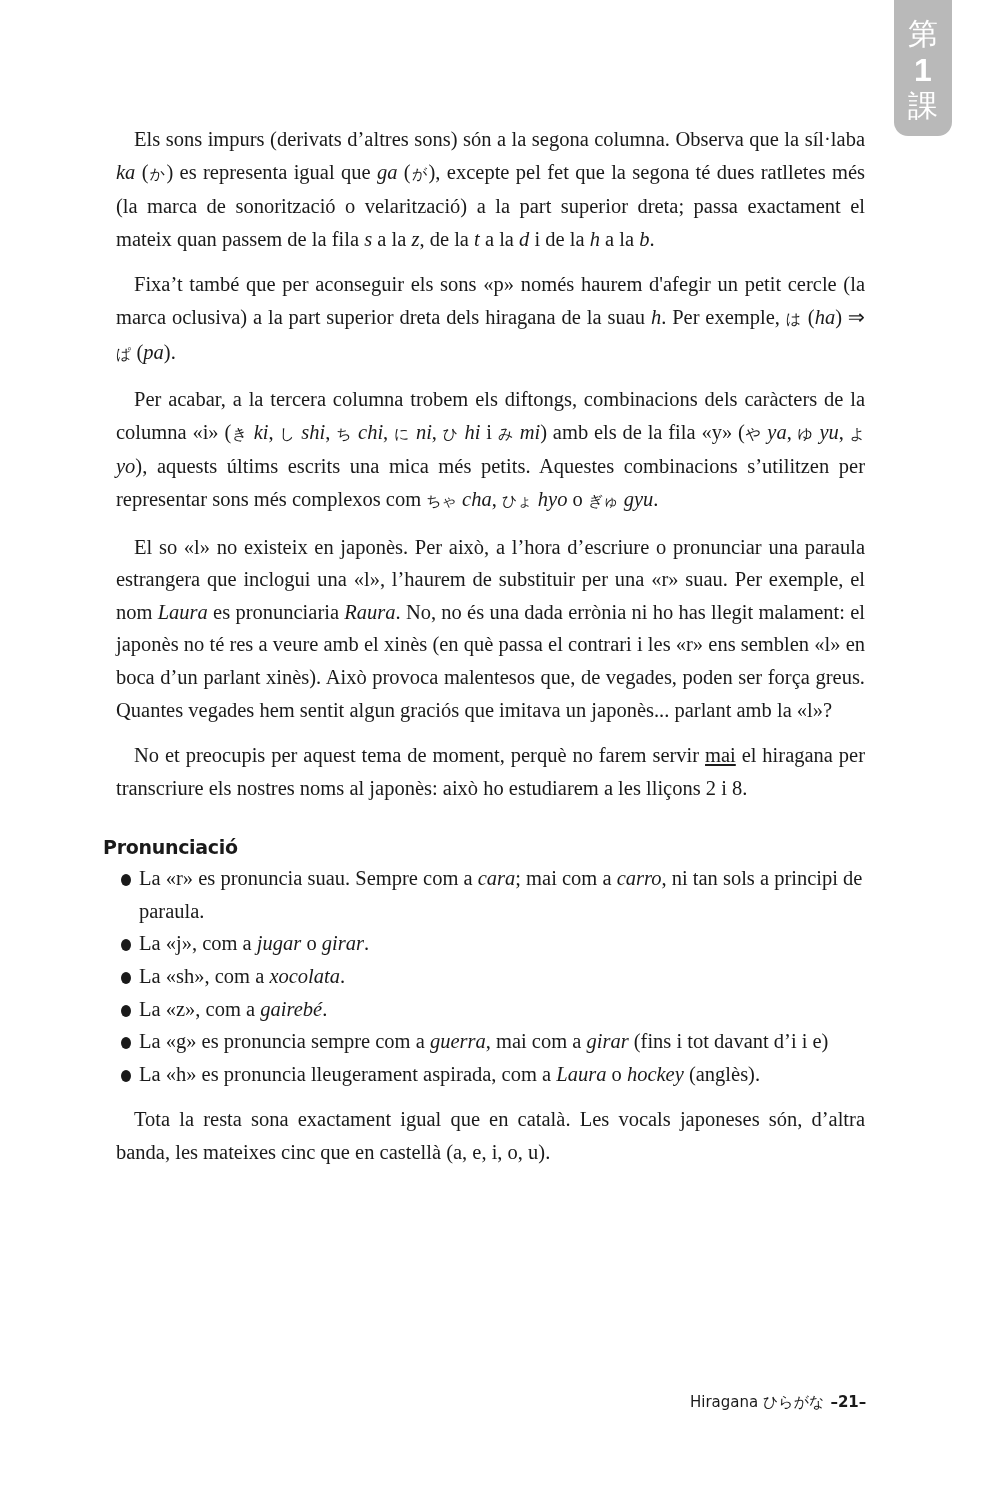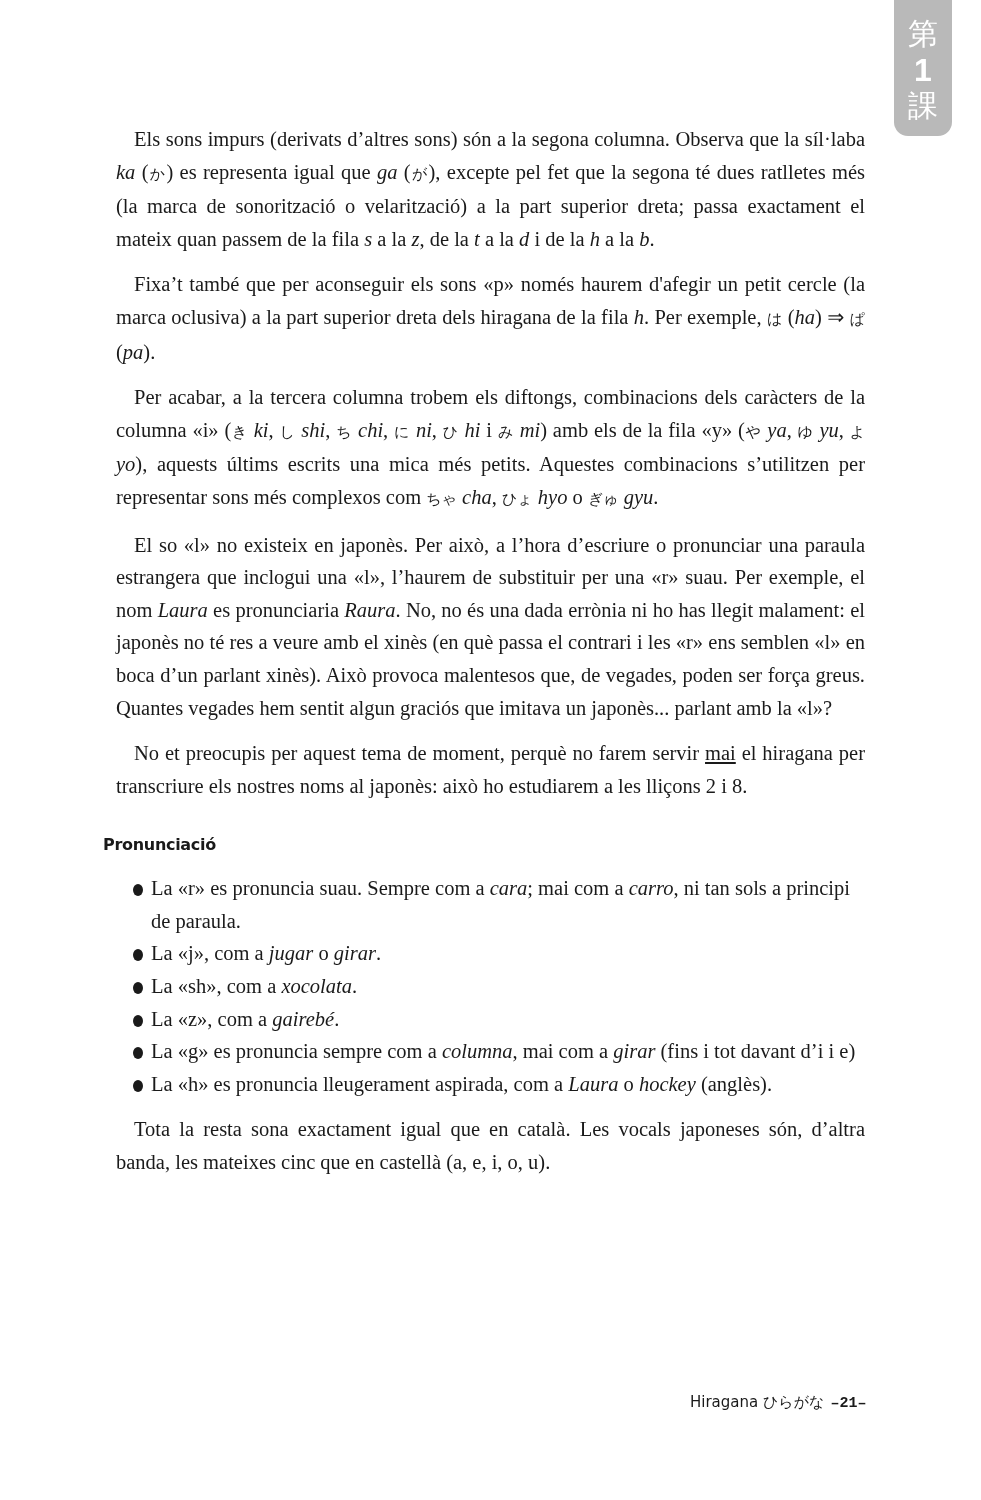--- a/index.html
+++ b/index.html
@@ -16,64 +16,64 @@
     .content {
       position: absolute; left: 103px; top: 110px; width: 775px;
       font-family: "Liberation Serif", serif; font-size: 20.5px; line-height: 32.6px; color: #1a1a1a;
     }
     p { margin: 13px; text-align: justify; }
     p.ind { text-indent: 18px; }
     i { font-style: italic; }
     .jp { font-family: "DejaVu Sans", sans-serif; font-size: 15px; font-style: normal; }
     u { text-decoration: underline; }
     h2 {
-      font-family: "DejaVu Sans", sans-serif; font-weight: bold; font-size: 16px;
+      font-family: "DejaVu Sans", sans-serif; font-weight: bold; font-size: 19px;
       margin: 28px 0 0 0; line-height: 30px; color: #1a1a1a; letter-spacing: -0.3px;
     }
-    ul { list-style: none; margin: 12px; padding: 0 0 0 18px; }
+    ul { list-style: none; margin: 0; padding: 0 0 0 18px; }
     li { position: relative; padding-left: 18px; text-align: left; }
     li::before {
       content: ""; position: absolute; left: 0; top: 12px; width: 10px; height: 12px;
       border-radius: 50%; background: #1a1a1a;
     }
     .footer {
       position: absolute; left: 690px; top: 1393px;
       font-family: "DejaVu Sans", sans-serif; font-size: 15px; color: #1a1a1a; white-space: nowrap;
     }
-    .footer .pn { font-weight: bold; margin-left: 6px; font-family: Liberation Mono, monospace; }
+    .footer .pn { font-weight: bold; margin-left: 6px; }
   </style>
 </head>
 <body>
 
 <div class="tab">
   <span class="k">第</span>
   <span class="n">1</span>
   <span class="k">課</span>
 </div>
 
 <div class="content">
   <p class="ind"><span>Els sons impurs (derivats d’altres sons) són a la segona columna. Observa que la síl·laba </span><i>ka</i> (<span class="jp">か</span>)<span> es representa igual que </span><i>ga</i> (<span class="jp">が</span>)<span>, excepte pel fet que la segona té dues ratlletes més (la marca de sonorització o velarització) a la part superior dreta; passa exactament el mateix quan passem de la fila </span><i>s</i><span> a la </span><i>z</i><span>, de la </span><i>t</i><span> a la </span><i>d</i><span> i de la </span><i>h</i><span> a la </span><i>b</i><span>.</span></p>
 
-  <p class="ind"><span>Fixa’t també que per aconseguir els sons «p» només haurem d'afegir un petit cercle (la marca oclusiva) a la part superior dreta dels hiragana de la fila </span><i>h</i><span>. Per exemple, </span><span class="jp">は</span> (<i>ha</i>) <span>⇒</span> <span class="jp">ぱ</span> (<i>pa</i>).</p>
+  <p class="ind"><span>Fixa’t també que per aconseguir els sons «p» només haurem d'afegir un petit cercle (la marca oclusiva) a la part superior dreta dels hiragana de la suau </span><i>h</i><span>. Per exemple, </span><span class="jp">は</span> (<i>ha</i>) <span>⇒</span> <span class="jp">ぱ</span> (<i>pa</i>).</p>
 
   <p class="ind"><span>Per acabar, a la tercera columna trobem els diftongs, combinacions dels caràcters de la columna «i» (</span><span class="jp">き</span> <i>ki</i>, <span class="jp">し</span> <i>shi</i>, <span class="jp">ち</span> <i>chi</i>, <span class="jp">に</span> <i>ni</i>, <span class="jp">ひ</span> <i>hi</i> i <span class="jp">み</span> <i>mi</i><span>) amb els de la fila «y» (</span><span class="jp">や</span> <i>ya</i>, <span class="jp">ゆ</span> <i>yu</i>, <span class="jp">よ</span> <i>yo</i><span>), aquests últims escrits una mica més petits. Aquestes combinacions s’utilitzen per representar sons més complexos com </span><span class="jp">ちゃ</span> <i>cha</i>, <span class="jp">ひょ</span> <i>hyo</i> o <span class="jp">ぎゅ</span> <i>gyu</i>.</p>
 
   <p class="ind"><span>El so «l» no existeix en japonès. Per això, a l’hora d’escriure o pronunciar una paraula estrangera que inclogui una «l», l’haurem de substituir per una «r» suau. Per exemple, el nom </span><i>Laura</i><span> es pronunciaria </span><i>Raura</i><span>. No, no és una dada errònia ni ho has llegit malament: el japonès no té res a veure amb el xinès (en què passa el contrari i les «r» ens semblen «l» en boca d’un parlant xinès). Això provoca malentesos que, de vegades, poden ser força greus. Quantes vegades hem sentit algun graciós que imitava un japonès... parlant amb la «l»?</span></p>
 
   <p class="ind"><span>No et preocupis per aquest tema de moment, perquè no farem servir </span><u>mai</u><span> el hiragana per transcriure els nostres noms al japonès: això ho estudiarem a les lliçons 2 i 8.</span></p>
 
   <h2>Pronunciació</h2>
 
 
   <ul>
     <li><span>La «r» es pronuncia suau. Sempre com a </span><i>cara</i><span>; mai com a </span><i>carro</i><span>, ni tan sols a principi de paraula.</span></li>
     <li><span>La «j», com a </span><i>jugar</i><span> o </span><i>girar</i><span>.</span></li>
     <li><span>La «sh», com a </span><i>xocolata</i><span>.</span></li>
     <li><span>La «z», com a </span><i>gairebé</i><span>.</span></li>
-    <li><span>La «g» es pronuncia sempre com a </span><i>columna</i><span>, mai com a </span><i>girar</i><span> (fins i tot davant d’i i e)</span></li>
+    <li><span>La «g» es pronuncia sempre com a </span><i>guerra</i><span>, mai com a </span><i>girar</i><span> (fins i tot davant d’i i e)</span></li>
     <li><span>La «h» es pronuncia lleugerament aspirada, com a </span><i>Laura</i><span> o </span><i>hockey</i><span> (anglès).</span></li>
   </ul>
 
   <p class="ind">Tota la resta sona exactament igual que en català. Les vocals japoneses són, d’altra banda, les mateixes cinc que en castellà (a, e, i, o, u).</p>
 </div>
 
 <div class="footer">
   <span>Hiragana ひらがな</span><span class="pn">–21–</span>
 </div>
 

